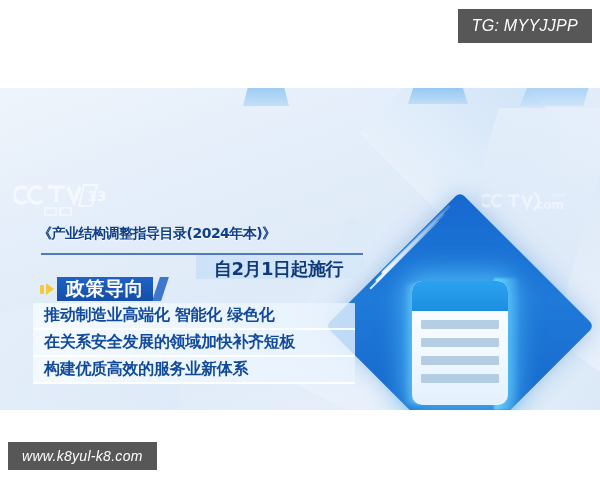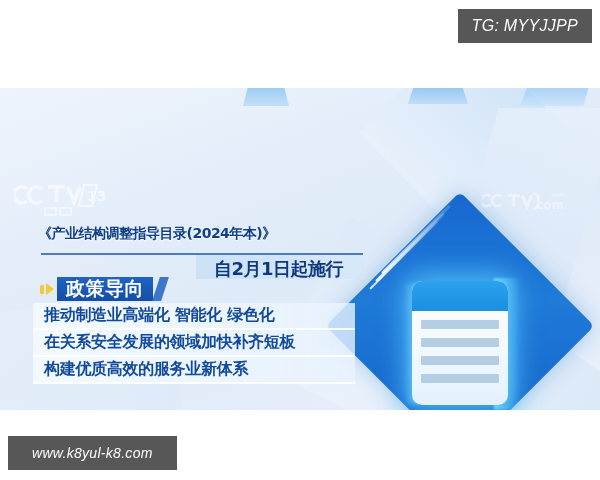--- a/index.html
+++ b/index.html
@@ -31,22 +31,22 @@
   #wm-top {
     right: 8px;
     top: 9px;
     height: 34px;
     padding: 0 14px;
     font-size: 16px;
   }
   #wm-bottom {
     left: 8px;
     bottom: 10px;
-    height: 34px;
-    padding: 0 24px;
+    height: 28px;
+    padding: 0 14px;
     font-size: 14px;
   }
 
   
   #video {
     position: absolute;
     left: 0;
     top: 88px;
     width: 600px;
     height: 322px;

